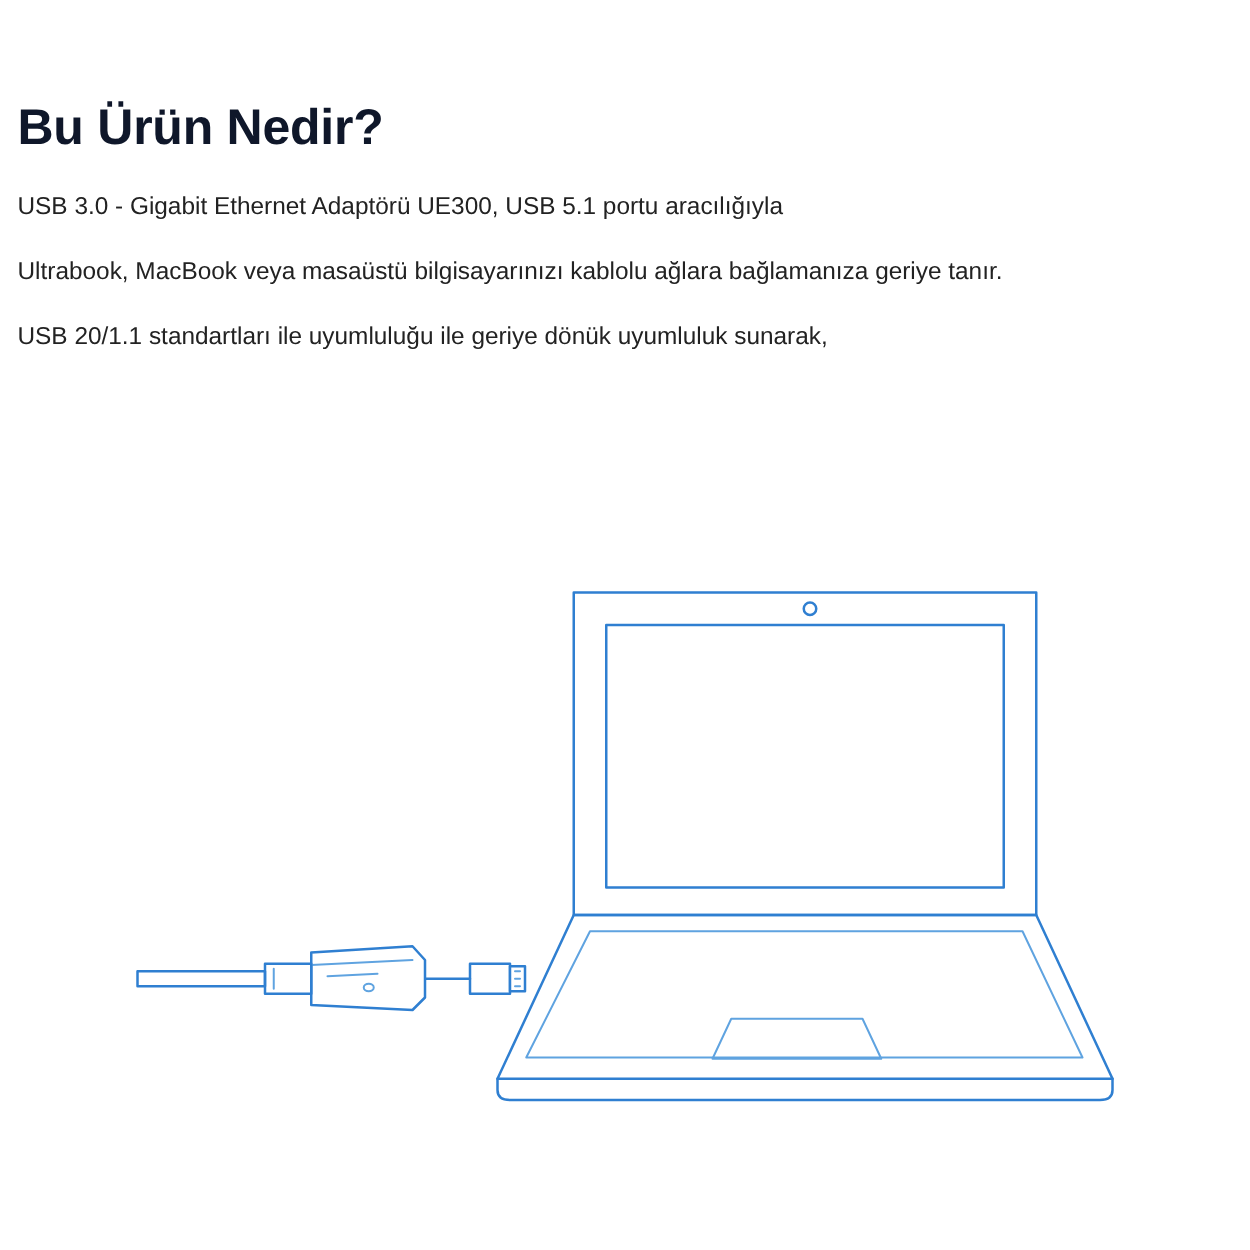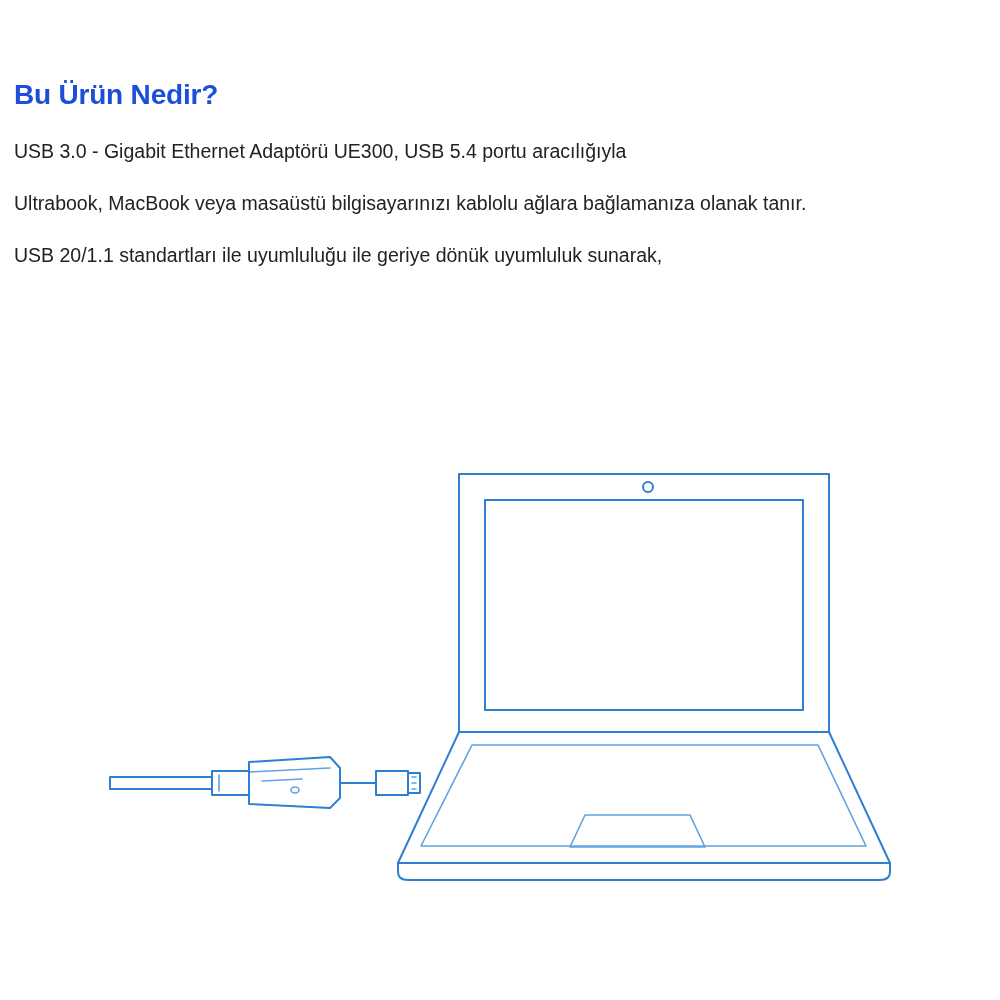--- a/index.html
+++ b/index.html
@@ -20,24 +20,24 @@
     height: 1000px;
     box-sizing: border-box;
   }
   .content {
     position: absolute;
     left: 14px;
     top: 78px;
     width: 975px;
   }
   .heading {
-    font-size: 28px;
+    font-size: 40px;
     font-weight: bold;
     letter-spacing: -0.2px;
-    color: #1d4ed8;
+    color: #0f172a;
     margin: 0 0 24px 0;
     line-height: 1.2;
   }
   .para-line {
     font-size: 19.5px;
     line-height: 1.55;
     color: #222222;
     margin: 0 0 22px 0;
     white-space: nowrap;
   }
@@ -69,22 +69,22 @@
     fill: #ffffff;
   }
 </style>
 </head>
 <body>
 
 <div class="page">
 
   <div class="content">
     <h1 class="heading">Bu Ürün Nedir?</h1>
-    <p class="para-line">USB 3.0 - Gigabit Ethernet Adaptörü UE300, USB 5.4 portu aracılığıyla</p>
-    <p class="para-line">Ultrabook, MacBook veya masaüstü bilgisayarınızı kablolu ağlara bağlamanıza olanak tanır.</p>
+    <p class="para-line">USB 3.0 - Gigabit Ethernet Adaptörü UE300, USB 5.1 portu aracılığıyla</p>
+    <p class="para-line">Ultrabook, MacBook veya masaüstü bilgisayarınızı kablolu ağlara bağlamanıza geriye tanır.</p>
     <p class="para-line">USB 20/1.1 standartları ile uyumluluğu ile geriye dönük uyumluluk sunarak,</p>
   </div>
 
   <div class="illustration">
     <svg class="art" width="1000" height="560" viewBox="0 0 1000 560" xmlns="http://www.w3.org/2000/svg">
 
       <g>
         <path class="stroke" d="M459 74 L829 74 L829 332 L459 332 Z"></path>
         <path class="stroke" d="M485 100 L803 100 L803 310 L485 310 Z"></path>
 

